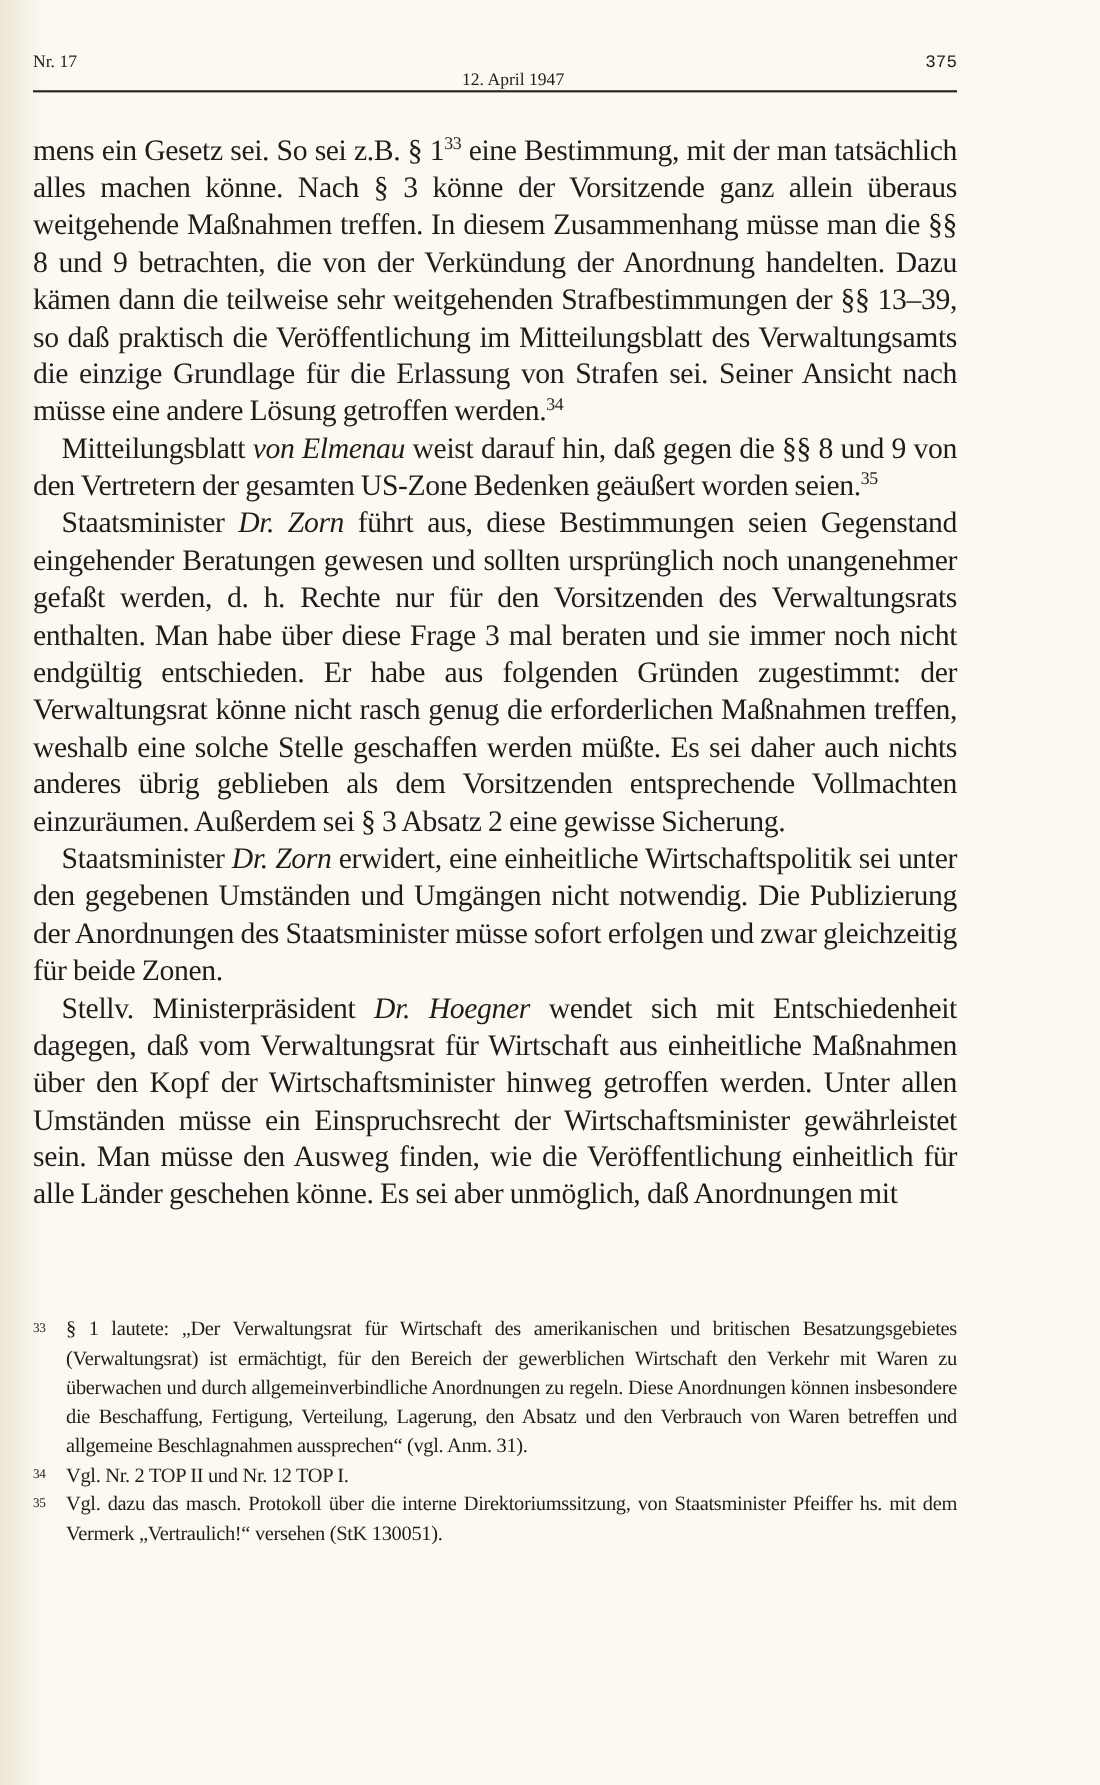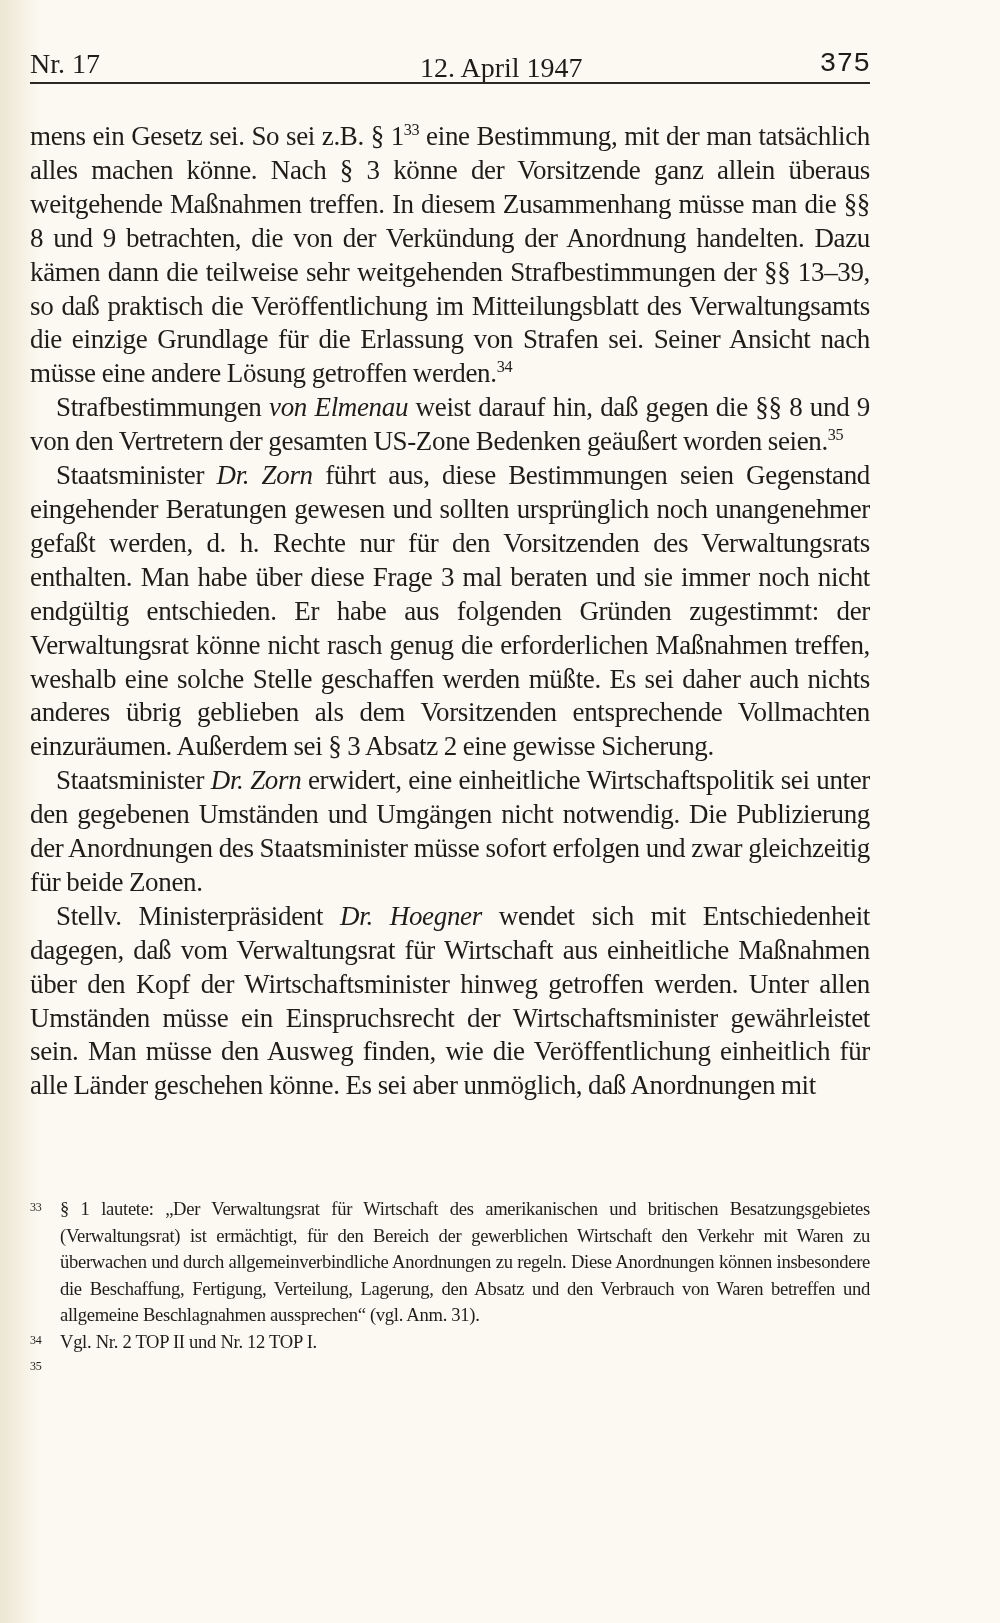--- a/index.html
+++ b/index.html
@@ -21,24 +21,24 @@
       left: 30px;
       top: 0;
       width: 840px;
     }
     .running-head {
       position: absolute;
       top: 48px;
       left: 0;
       width: 840px;
       height: 28px;
-      font-size: 28px;
+      font-size: 16px;
     }
     .rh-left { position: absolute; left: 0; top: 0; }
-    .rh-center { position: absolute; left: 390px; top: 4px; }
+    .rh-center { position: absolute; left: 390px; top: 16px; }
     .rh-right { position: absolute; right: 0; top: 0; font-family: Liberation Mono, monospace; }
     .rule {
       position: absolute;
       top: 82px;
       left: 0;
       width: 840px;
       height: 2px;
       background: #2a2825;
     }
     .body-text {
@@ -91,37 +91,38 @@
   <div class="running-head">
     <span class="rh-left">Nr. 17</span>
     <span class="rh-center">12. April 1947</span>
     <span class="rh-right">375</span>
   </div>
   <div class="rule"></div>
 
   <div class="body-text">
     <p><span>mens ein Gesetz sei. So sei z.B. § 1</span><sup>33</sup><span> eine Bestimmung, mit der man tatsächlich alles machen könne. Nach § 3 könne der Vorsitzende ganz allein überaus weitgehende Maßnahmen treffen. In diesem Zusammenhang müsse man die §§ 8 und 9 betrachten, die von der Verkündung der Anordnung handelten. Dazu kämen dann die teilweise sehr weitgehenden Strafbestimmungen der §§ 13–39, so daß praktisch die Veröffentlichung im Mitteilungsblatt des Verwaltungsamts die einzige Grundlage für die Erlassung von Strafen sei. Seiner Ansicht nach müsse eine andere Lösung getroffen werden.</span><sup>34</sup></p>
 
-    <p class="indent"><span>Strafbestimmungen </span><em>von Elmenau</em><span> weist darauf hin, daß gegen die §§ 8 und 9 von den Vertretern der gesamten US-Zone Bedenken geäußert worden seien.</span><sup>35</sup></p>
+    <p class="indent"><span>Mitteilungsblatt </span><em>von Elmenau</em><span> weist darauf hin, daß gegen die §§ 8 und 9 von den Vertretern der gesamten US-Zone Bedenken geäußert worden seien.</span><sup>35</sup></p>
 
     <p class="indent"><span>Staatsminister </span><em>Dr. Zorn</em><span> führt aus, diese Bestimmungen seien Gegenstand eingehender Beratungen gewesen und sollten ursprünglich noch unangenehmer gefaßt werden, d. h. Rechte nur für den Vorsitzenden des Verwaltungsrats enthalten. Man habe über diese Frage 3 mal beraten und sie immer noch nicht endgültig entschieden. Er habe aus folgenden Gründen zugestimmt: der Verwaltungsrat könne nicht rasch genug die erforderlichen Maßnahmen treffen, weshalb eine solche Stelle geschaffen werden müßte. Es sei daher auch nichts anderes übrig geblieben als dem Vorsitzenden entsprechende Vollmachten einzuräumen. Außerdem sei § 3 Absatz 2 eine gewisse Sicherung.</span></p>
 
 
     <p class="indent"><span>Staatsminister </span><em>Dr. Zorn</em><span> erwidert, eine einheitliche Wirtschaftspolitik sei unter den gegebenen Umständen und Umgängen nicht notwendig. Die Publizierung der Anordnungen des Staatsminister müsse sofort erfolgen und zwar gleichzeitig für beide Zonen.</span></p>
 
     <p class="indent"><span>Stellv. Ministerpräsident </span><em>Dr. Hoegner</em><span> wendet sich mit Entschiedenheit dagegen, daß vom Verwaltungsrat für Wirtschaft aus einheitliche Maßnahmen über den Kopf der Wirtschaftsminister hinweg getroffen werden. Unter allen Umständen müsse ein Einspruchsrecht der Wirtschaftsminister gewährleistet sein. Man müsse den Ausweg finden, wie die Veröffentlichung einheitlich für alle Länder geschehen könne. Es sei aber unmöglich, daß Anordnungen mit</span></p>
   </div>
 
   <div class="footnotes">
     <div class="fn">
       <span class="fn-num">33</span>
       <span>§ 1 lautete: „Der Verwaltungsrat für Wirtschaft des amerikanischen und britischen Besatzungsgebietes (Verwaltungsrat) ist ermächtigt, für den Bereich der gewerblichen Wirtschaft den Verkehr mit Waren zu überwachen und durch allgemeinverbindliche Anordnungen zu regeln. Diese Anordnungen können insbesondere die Beschaffung, Fertigung, Verteilung, Lagerung, den Absatz und den Verbrauch von Waren betreffen und allgemeine Beschlagnahmen aussprechen“ (vgl. Anm. 31).</span>
     </div>
     <div class="fn">
       <span class="fn-num">34</span>
       <span>Vgl. Nr. 2 TOP II und Nr. 12 TOP I.</span>
     </div>
     <div class="fn">
       <span class="fn-num">35</span>
+      <span>Vgl. dazu das masch. Protokoll über die interne Direktoriumssitzung, von Staatsminister Pfeiffer hs. mit dem Vermerk „Vertraulich!“ versehen (StK 130051).</span>
     </div>
   </div>
 
 </div>
 
 </body></html>

